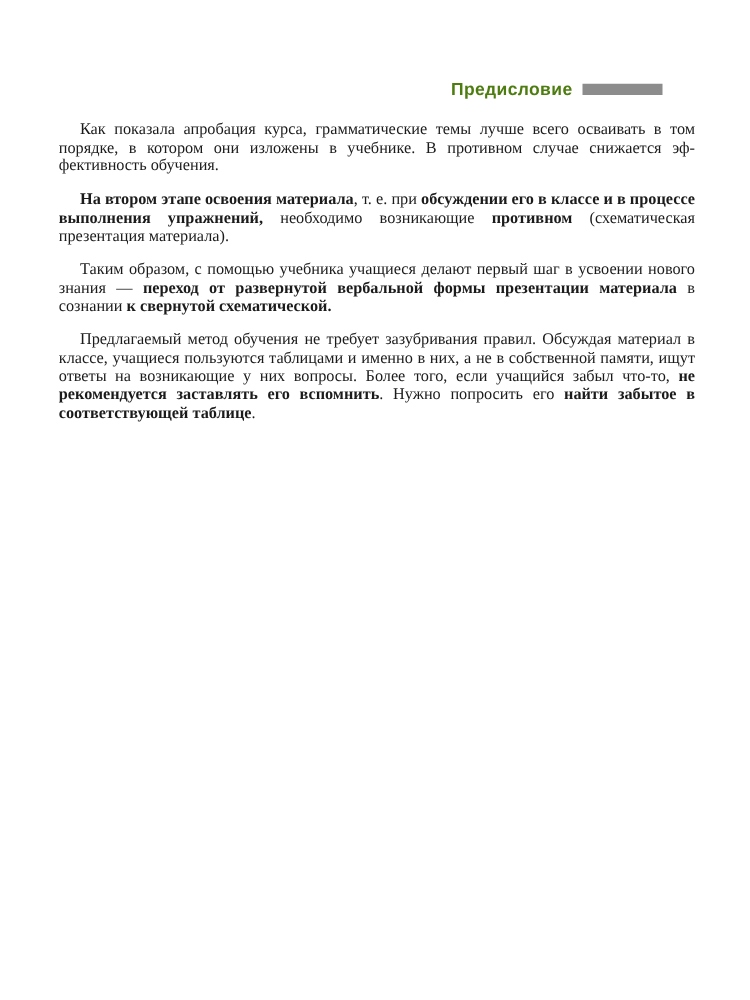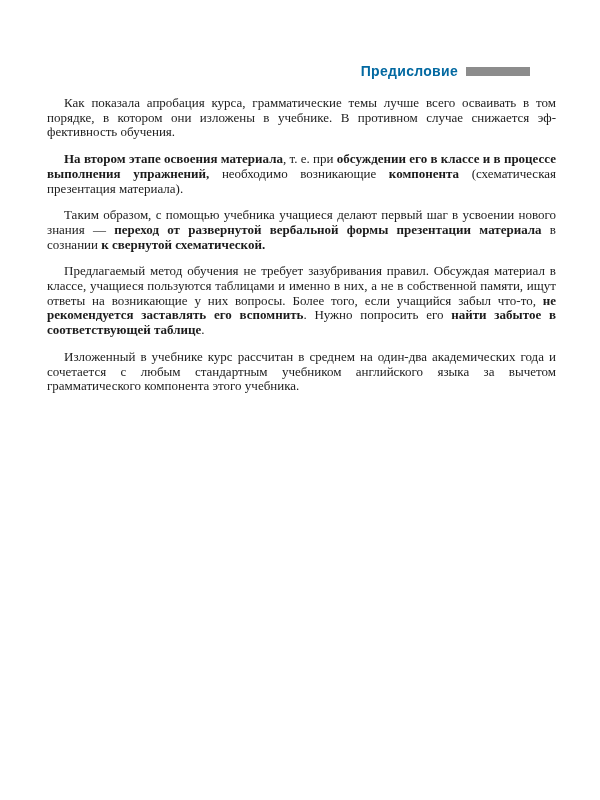--- a/index.html
+++ b/index.html
@@ -19,21 +19,21 @@
     right: 70px;
     display: flex;
     align-items: center;
     justify-content: flex-end;
   }
   .header-title {
     font-family: "Liberation Sans", sans-serif;
     font-weight: 700;
     font-size: 14px;
     letter-spacing: 0.3px;
-    color: #0369a1;
+    color: #4d7c0f;
     white-space: nowrap;
   }
   .header-rule {
     width: 64px;
     height: 9px;
     margin-left: 8px;
     background: #8c8c8c;
   }
   .body-text {
     position: absolute;
@@ -59,18 +59,17 @@
 </head>
 <body>
 
 <div class="page">
   <div class="page-header">
     <span class="header-title">Предисловие</span>
     <span class="header-rule" style="background: rgb(140, 140, 140);"></span>
   </div>
   <div class="body-text" id="paragraphs">
       <p><span>Как показала апробация курса, грамматические темы лучше всего осваивать в том порядке, в котором они изложены в учебнике. В противном случае снижается эф­фективность обучения.</span></p>
-      <p><span class="run-bold">На втором этапе освоения материала</span><span>, т. е. при </span><span class="run-bold">обсуждении его в классе и в про­цессе выполнения упражнений, </span><span>необходимо возникающие </span><span class="run-bold">компонента </span><span>(схематиче­ская презентация материала).</span></p>
+      <p><span class="run-bold">На втором этапе освоения материала</span><span>, т. е. при </span><span class="run-bold">обсуждении его в классе и в про­цессе выполнения упражнений, </span><span>необходимо возникающие </span><span class="run-bold">противном </span><span>(схематиче­ская презентация материала).</span></p>
       <p><span>Таким образом, с помощью учебника учащиеся делают первый шаг в усвоении нового знания — </span><span class="run-bold">переход от развернутой вербальной формы презентации матери­ала </span><span>в сознании </span><span class="run-bold">к свернутой схематической.</span></p>
       <p><span>Предлагаемый метод обучения не требует зазубривания правил. Обсуждая мате­риал в классе, учащиеся пользуются таблицами и именно в них, а не в собственной памяти, ищут ответы на возникающие у них вопросы. Более того, если учащийся забыл что-то, </span><span class="run-bold">не рекомендуется заставлять его вспомнить</span><span>. Нужно попросить его </span><span class="run-bold">найти забытое в соответствующей таблице</span><span>.</span></p>
-      <p><span>Изложенный в учебнике курс рассчитан в среднем на один-два академических года и сочетается с любым стандартным учебником английского языка за вычетом грамматического компонента этого учебника.</span></p>
     </div>
 </div>
 
 </body></html>

